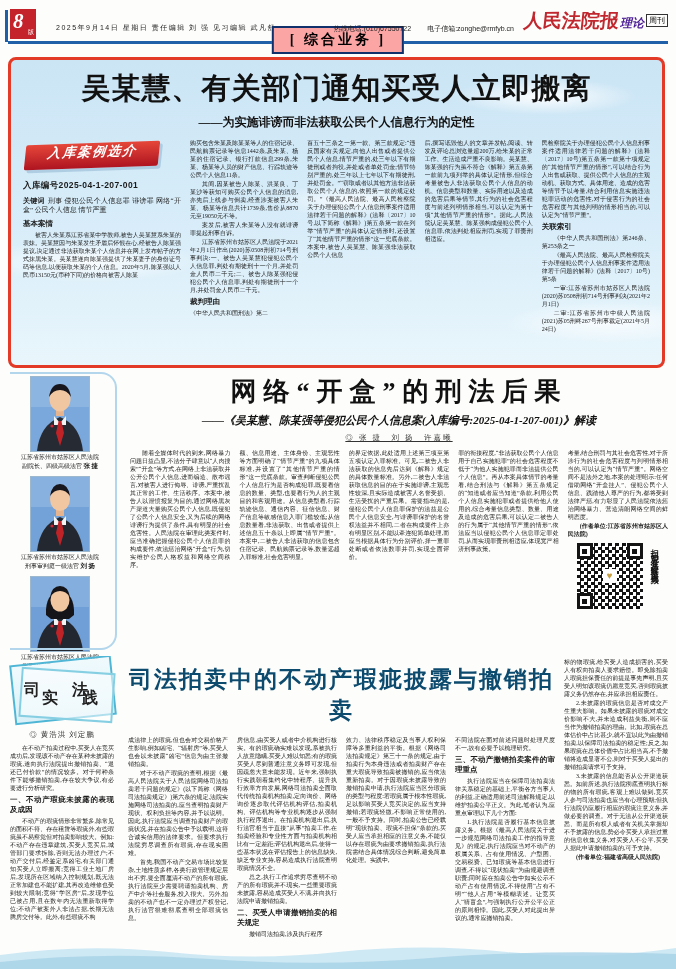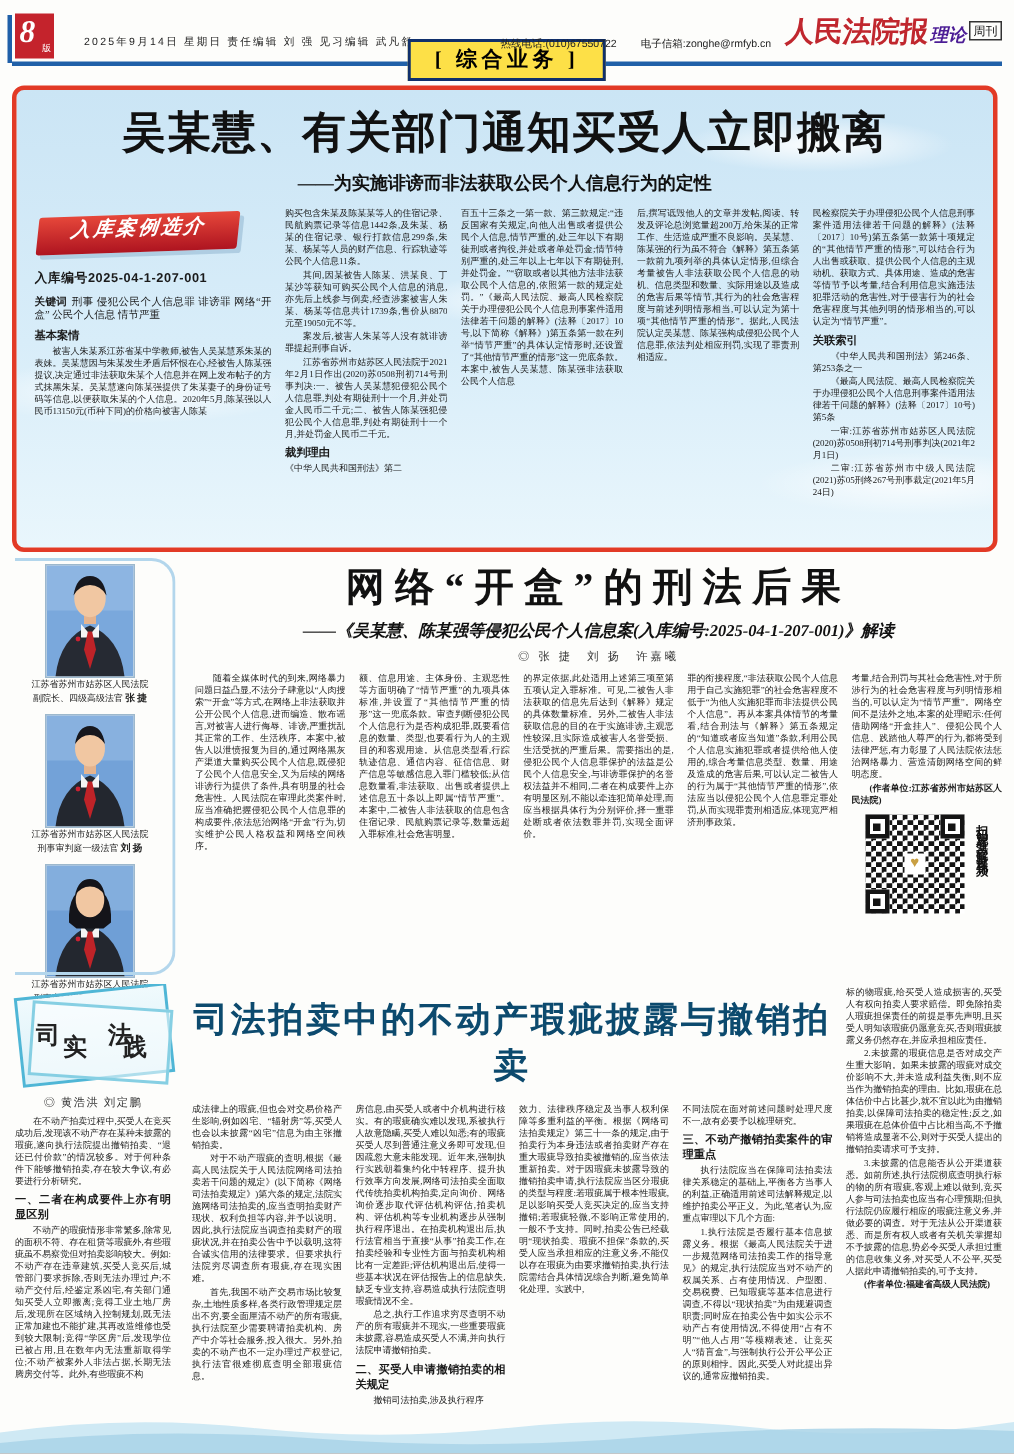--- a/index.html
+++ b/index.html
@@ -7,21 +7,21 @@
          font-family:"Liberation Sans",sans-serif;color:#1c1c1c;margin:0 auto;}
 
   
   .hdr{position:absolute;top:0;left:0;right:0;height:54px;}
   .hdr-accent{position:absolute;left:5px;top:10px;width:3px;height:32px;background:#1f5fa8;}
   .pagenum{position:absolute;left:10px;top:9px;width:26px;height:30px;background:#c4232c;color:#fff;}
   .pagenum .num{position:absolute;left:3px;top:0px;font:italic bold 21px "Liberation Serif",serif;}
   .pagenum .unit{position:absolute;right:2px;bottom:2px;font-size:6px;}
   .dateline{position:absolute;left:56px;top:23px;font-size:7px;color:#222;letter-spacing:1.5px;}
   .hdr-rule{position:absolute;left:8px;right:8px;top:41px;height:2.5px;background:#2060a8;}
-  .secbox{position:absolute;left:50%;transform:translateX(-50%);top:26px;background:#fde047;
+  .secbox{position:absolute;left:50%;transform:translateX(-50%);top:26px;background:#fca5a5;
           border:2px solid #10306c;padding:3px 16px;font:bold 14px "Liberation Serif",serif;
           letter-spacing:3px;color:#000;}
   .contact{position:absolute;right:162px;top:24px;display:flex;gap:16px;font-size:7px;color:#222;white-space:nowrap;}
   .masthead{position:absolute;right:8px;top:8px;width:150px;text-align:right;white-space:nowrap;}
   .mh-main{display:inline-block;font:bold 19px "Liberation Serif",serif;color:#c0272e;transform:skewX(-6deg);letter-spacing:0px;}
   .mh-script{display:inline-block;font:italic bold 12px "Liberation Serif",serif;color:#4c1d95;margin-left:1px;}
   .mh-badge{display:inline-block;border:1px solid #333;color:#111;font-size:8px;padding:0 2px;margin-left:2px;vertical-align:4px;}
 
   
   .casebox{position:absolute;left:8px;top:57px;width:657px;height:311px;border:3px solid #e23a26;border-radius:8px;
@@ -56,21 +56,21 @@
   .judges{position:relative;flex:0 0 112px;padding:4px 10px 0 2px;box-sizing:border-box;}
   .judges::after{content:"";position:absolute;top:0;bottom:2px;left:2px;right:3px;border:2px solid #b3d6ec;
     border-left:none;border-radius:0 16px 16px 0;pointer-events:none;}
   .jcard{text-align:center;margin-bottom:6px;}
   .jphoto{width:58px;height:74px;display:block;margin:0 auto 2px auto;border:1px solid #9db8cc;}
   .jcap{font:6px/7.5px "Liberation Serif",serif;color:#222;}
   .jcap b{font-size:6.5px;}
   .mid-main{flex:1;padding-left:10px;overflow:hidden;}
   .mid-title{text-align:center;font:bold 26px "Liberation Serif",serif;letter-spacing:7px;color:#111;margin-top:2px;}
   .mid-subtitle{text-align:center;font:italic bold 11px "Liberation Serif",serif;color:#111;margin-top:4px;}
-  .mid-byline{text-align:center;font:7.5px "Liberation Sans",sans-serif;color:#333;margin:5px 0 6px 0;letter-spacing:2px;}
+  .mid-byline{text-align:center;font:7.5px "Liberation Sans",sans-serif;color:#333;margin:5px 0 6px 0;letter-spacing:2px;text-decoration:underline;}
   .mid-cols{display:flex;gap:9px;height:198px;overflow:hidden;}
   .mcol{flex:1;overflow:hidden;font:6px/8px "Liberation Serif",serif;text-align:justify;color:#1a1a1a;}
   .qrwrap{display:flex;justify-content:center;gap:5px;margin-top:5px;}
   .qr{position:relative;width:66px;height:66px;flex:0 0 66px;
       background:conic-gradient(#141414 25%,#fff 0 50%,#141414 0 75%,#fff 0) 0 0/7px 7px;}
   .qr .f{position:absolute;width:16px;height:16px;background:#fff;border:3px solid #141414;box-sizing:border-box;}
   .qr .f::after{content:"";position:absolute;inset:2.5px;background:#141414;}
   .f.tl{top:0;left:0}.f.tr{top:0;right:0}.f.bl{bottom:0;left:0}
   .qr .logo{position:absolute;top:50%;left:50%;transform:translate(-50%,-50%);width:14px;height:14px;border-radius:2px;
       background:#fff;color:#c9a043;font-size:10px;line-height:14px;text-align:center;}
@@ -272,21 +272,21 @@
       <div class="plabel">
         <div class="box1"></div>
         <div class="box2"></div>
         <div class="t1">司 法</div>
         <div class="t2">实 践</div>
       </div>
       <div class="pb">◎ 黄浩洪 刘定鹏</div>
       <div class="ptext list">
 
       <div class="blk t-p">在不动产拍卖过程中,买受人在竞买成功后,发现该不动产存在某种未披露的瑕疵,遂向执行法院提出撤销拍卖、“退还已付价款”的情况较多。对于何种条件下能够撤销拍卖,存在较大争议,有必要进行分析研究。</div>
-          <div class="blk t-h">一、二者在构成要件上亦有明显区别</div>
+          <div class="blk t-h">一、不动产瑕疵未披露的表现及成因</div>
           <div class="blk t-p">不动产的瑕疵情形非常繁多,除常见的面积不符、存在租赁等瑕疵外,有些瑕疵虽不易察觉但对拍卖影响较大。例如:不动产存在违章建筑,买受人竞买后,城管部门要求拆除,否则无法办理过户;不动产交付后,经鉴定系凶宅,有关部门通知买受人立即搬离;竞得工业土地厂房后,发现所在区域纳入控制规划,既无法正常加建也不能扩建,其再改造维修也受到较大限制;竞得“学区房”后,发现学位已被占用,且在数年内无法重新取得学位;不动产被案外人非法占据,长期无法腾房交付等。此外,有些瑕疵不构</div>
         </div>
     </div>
 
     <div class="bot-main">
       <div class="bm-left">
         <div class="b-title">司法拍卖中的不动产瑕疵披露与撤销拍卖</div>
         <div class="b-cols">
           <div class="bcol list">
 

